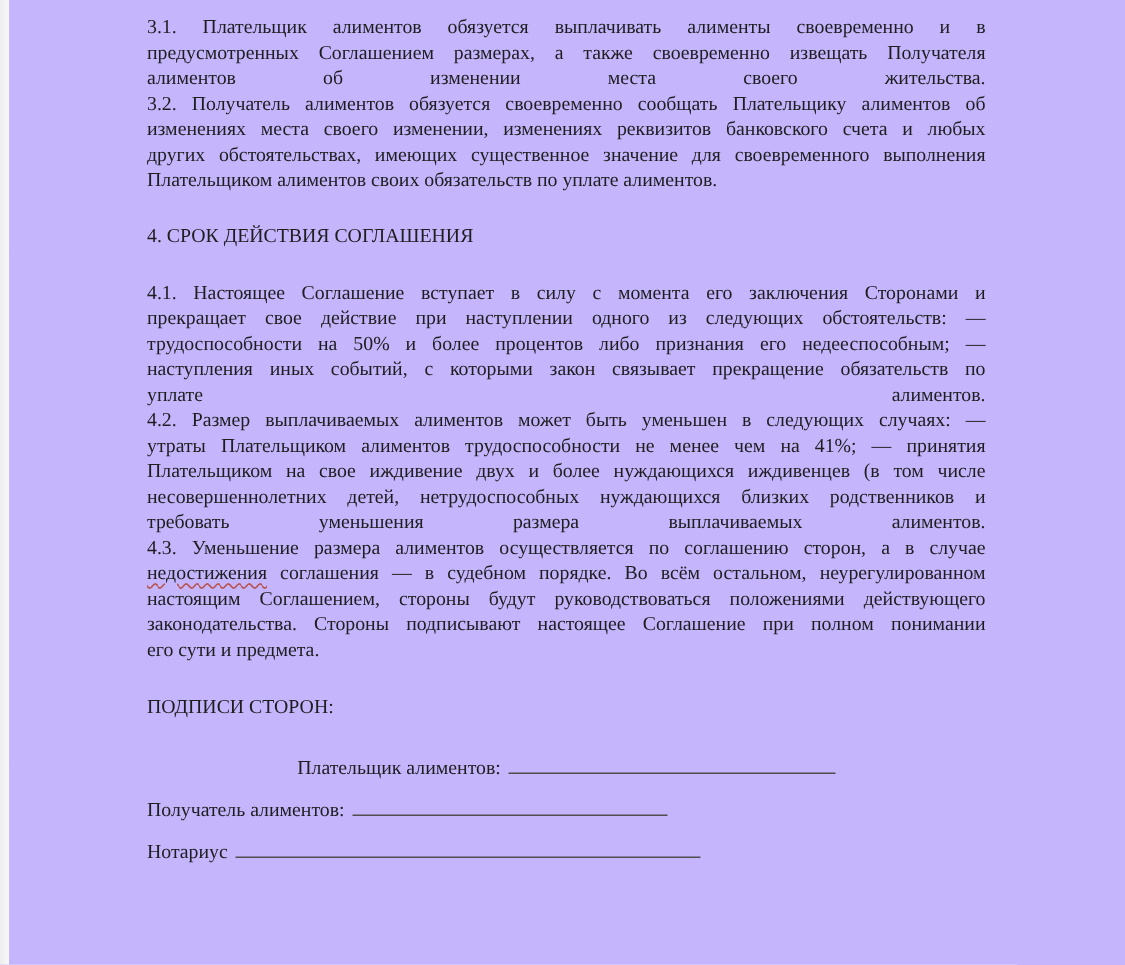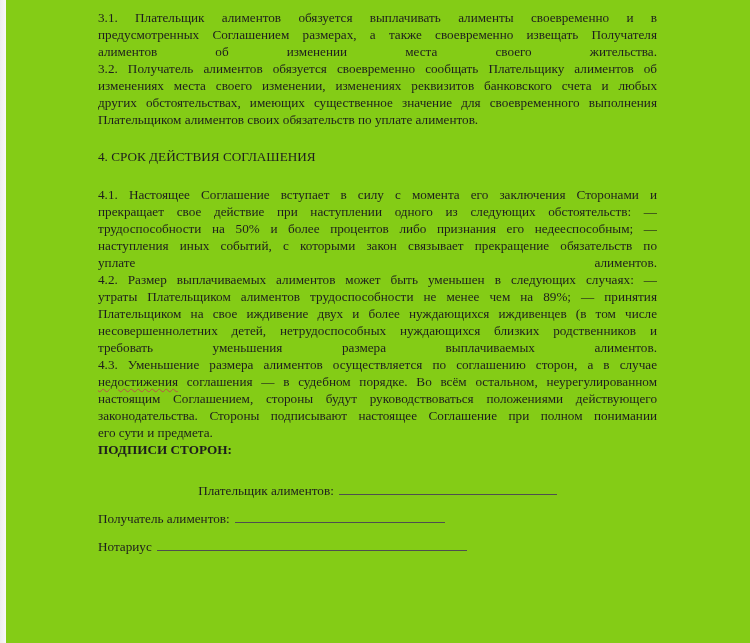--- a/index.html
+++ b/index.html
@@ -4,21 +4,21 @@
 <style>
   html,body{margin:0;padding:0;}
   body{
     width:750px;height:643px;
     background:#fdfdfd;
     font-family:"Liberation Serif","DejaVu Serif",serif;
     color:#1e1e1e;
     position:relative;
     overflow:hidden;
   }
-  .page{position:absolute;inset:0;background:#84cc16;}
+  .page{position:absolute;inset:0;background:#c4b5fd;}
   .edge-strip{
     position:absolute;left:0;top:0;width:6px;height:643px;
     background:linear-gradient(to right,#ededed,#f8f8f8);
   }
   .doc{
     position:absolute;top:9px;left:98px;width:559px;
     font-size:13.2px;line-height:17px;
   }
   .ln{
     text-align:justify;
@@ -30,21 +30,21 @@
     text-align:left;
     margin:20px 0 21px 0;
   }
   .sp{
     text-decoration-line:underline;
     text-decoration-style:wavy;
     text-decoration-color:#b9524a;
     text-decoration-thickness:1px;
     text-underline-offset:2px;
   }
-  .sig-title{font-weight:bold;}
+  .sig-title{margin-top:21px;}
   .sig-row{margin-top:10px;white-space:nowrap;}
   .sig-row.first{margin-top:23px;text-align:center;}
   .sigline{
     display:inline-block;
     border-bottom:1px solid #4f4f4f;
     height:13px;
     margin-left:5px;
     vertical-align:baseline;
   }
   .sigline.payer{width:218px;}
@@ -71,21 +71,21 @@
 
     <div class="heading">4. СРОК ДЕЙСТВИЯ СОГЛАШЕНИЯ</div>
 
     <div>
       <div class="ln">4.1. Настоящее Соглашение вступает в силу с момента его заключения Сторонами и</div>
       <div class="ln">прекращает свое действие при наступлении одного из следующих обстоятельств: —</div>
       <div class="ln">трудоспособности на 50% и более процентов либо признания его недееспособным; —</div>
       <div class="ln">наступления иных событий, с которыми закон связывает прекращение обязательств по</div>
       <div class="ln">уплате алиментов.</div>
       <div class="ln">4.2. Размер выплачиваемых алиментов может быть уменьшен в следующих случаях: —</div>
-      <div class="ln">утраты Плательщиком алиментов трудоспособности не менее чем на 89%; — принятия</div>
+      <div class="ln">утраты Плательщиком алиментов трудоспособности не менее чем на 41%; — принятия</div>
       <div class="ln">Плательщиком на свое иждивение двух и более нуждающихся иждивенцев (в том числе</div>
       <div class="ln">несовершеннолетних детей, нетрудоспособных нуждающихся близких родственников и</div>
       <div class="ln">требовать уменьшения размера выплачиваемых алиментов.</div>
       <div class="ln">4.3. Уменьшение размера алиментов осуществляется по соглашению сторон, а в случае</div>
       <div class="ln">
         <span class="sp">недостижения</span><span> соглашения — в судебном порядке. Во всём остальном, неурегулированном</span>
       </div>
       <div class="ln">настоящим Соглашением, стороны будут руководствоваться положениями действующего</div>
       <div class="ln">законодательства. Стороны подписывают настоящее Соглашение при полном понимании</div>
       <div class="ln noj">его сути и предмета.</div>

